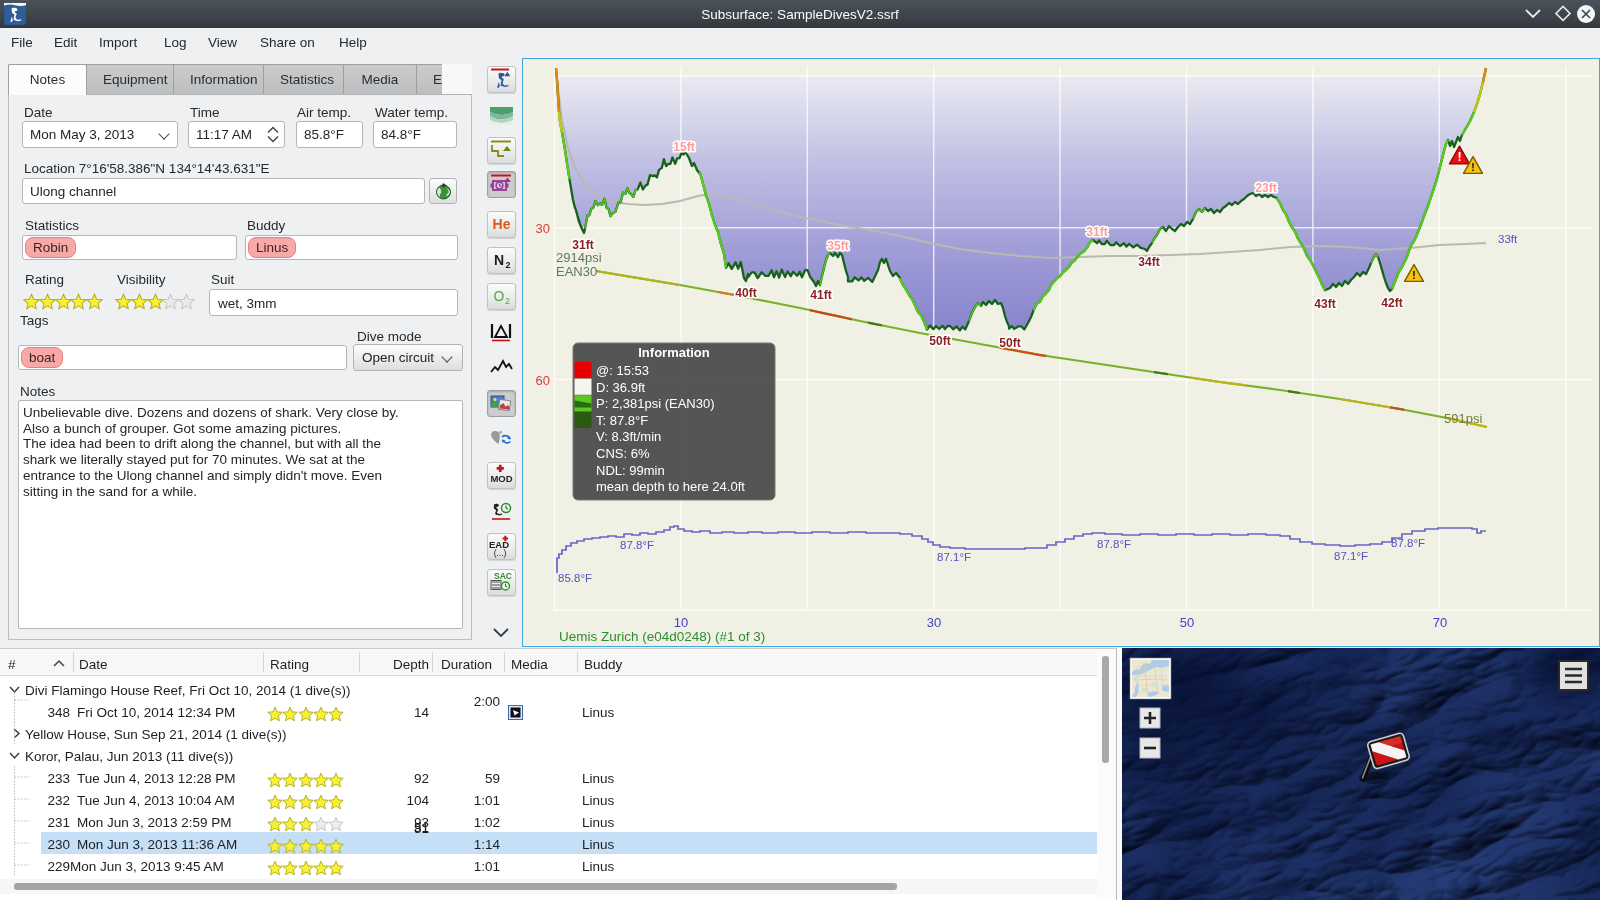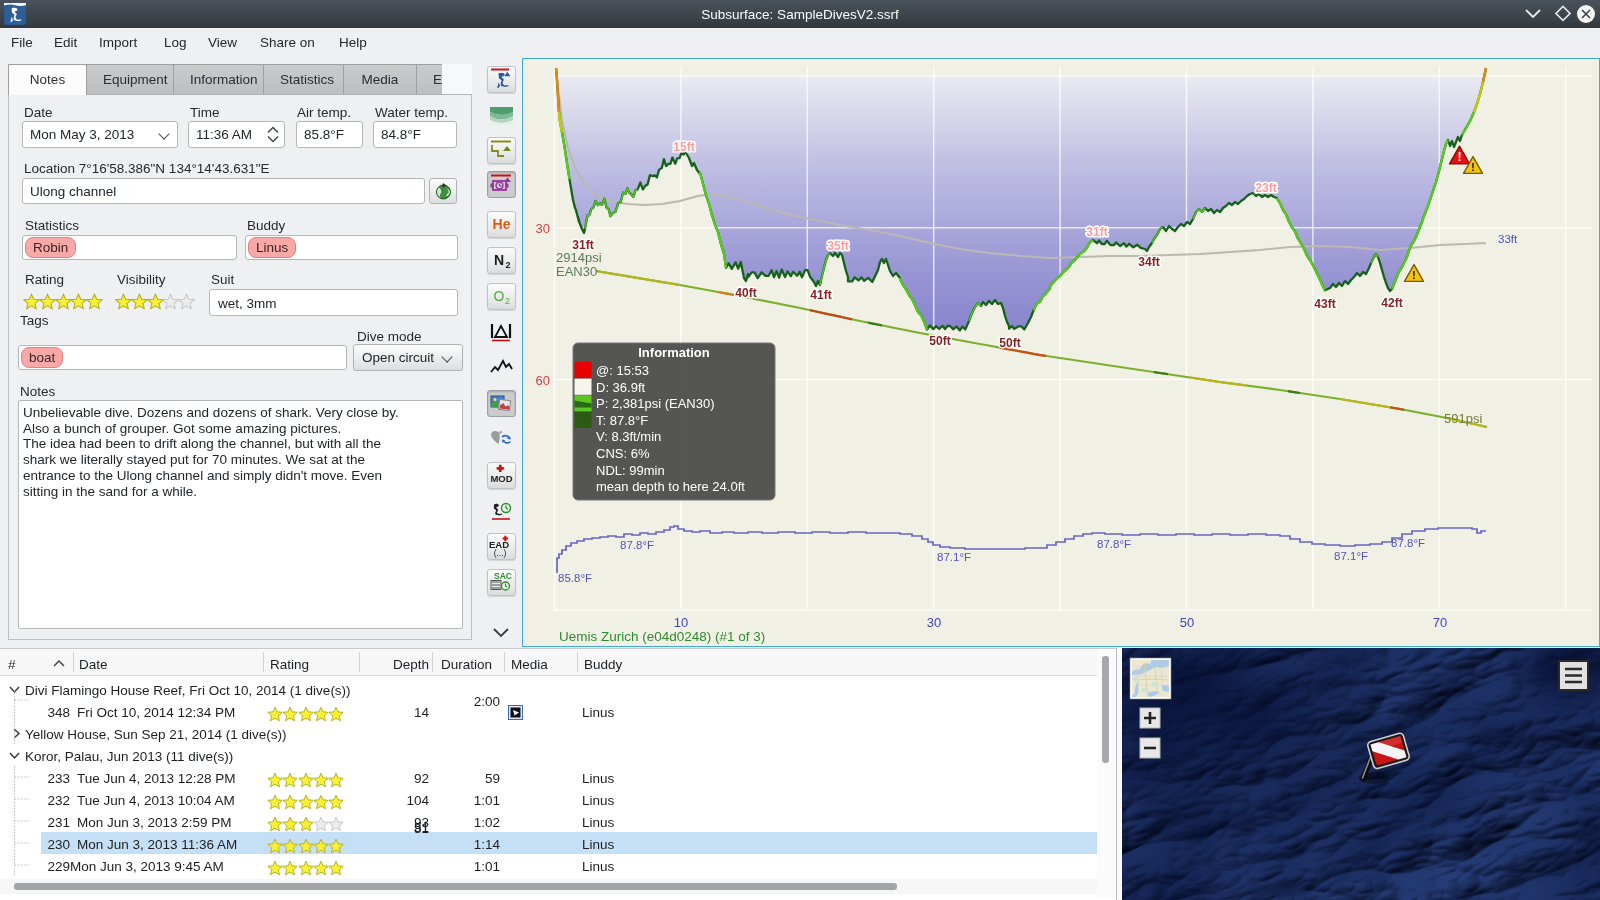--- a/index.html
+++ b/index.html
@@ -72,21 +72,21 @@
 <div class="abs panel-frame"></div>
 
 <div class="abs flabel" style="left:24px;top:105px">Date</div>
 <div class="abs flabel" style="left:190px;top:105px">Time</div>
 <div class="abs flabel" style="left:297px;top:105px">Air temp.</div>
 <div class="abs flabel" style="left:375px;top:105px">Water temp.</div>
 <div class="abs input" style="left:22px;top:121px;width:156px;height:27px"></div>
 <div class="abs itext" style="left:30px;top:127px">Mon May 3, 2013</div>
 <div class="combo-arrow" style="left:160px;top:130px"></div>
 <div class="abs input" style="left:188px;top:121px;width:97px;height:27px"></div>
-<div class="abs itext" style="left:196px;top:127px">11:36 AM</div>
+<div class="abs itext" style="left:196px;top:127px">11:17 AM</div>
 <svg class="abs" style="left:266px;top:126px" width="14" height="17">
     <path d="M2 6.5 L7 1.5 L12 6.5" fill="none" stroke="#44474a" stroke-width="1.5"></path>
     <path d="M2 10.5 L7 15.5 L12 10.5" fill="none" stroke="#44474a" stroke-width="1.5"></path>
   </svg>
 <div class="abs input" style="left:296px;top:121px;width:67px;height:27px"></div>
 <div class="abs itext" style="left:304px;top:127px">85.8°F</div>
 <div class="abs input" style="left:373px;top:121px;width:84px;height:27px"></div>
 <div class="abs itext" style="left:381px;top:127px">84.8°F</div>
 
 <div class="abs flabel" style="left:24px;top:161px">Location 7°16'58.386"N 134°14'43.631"E</div>

